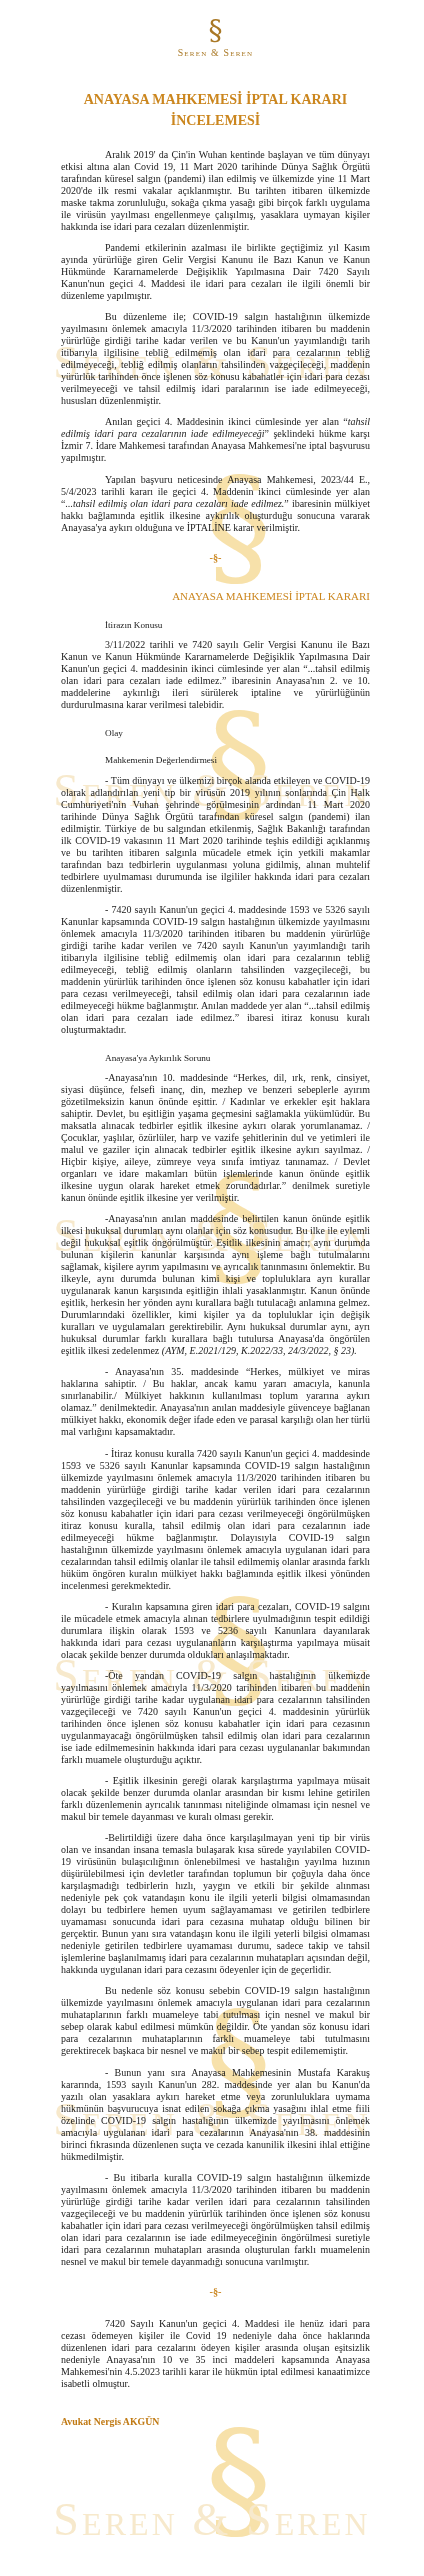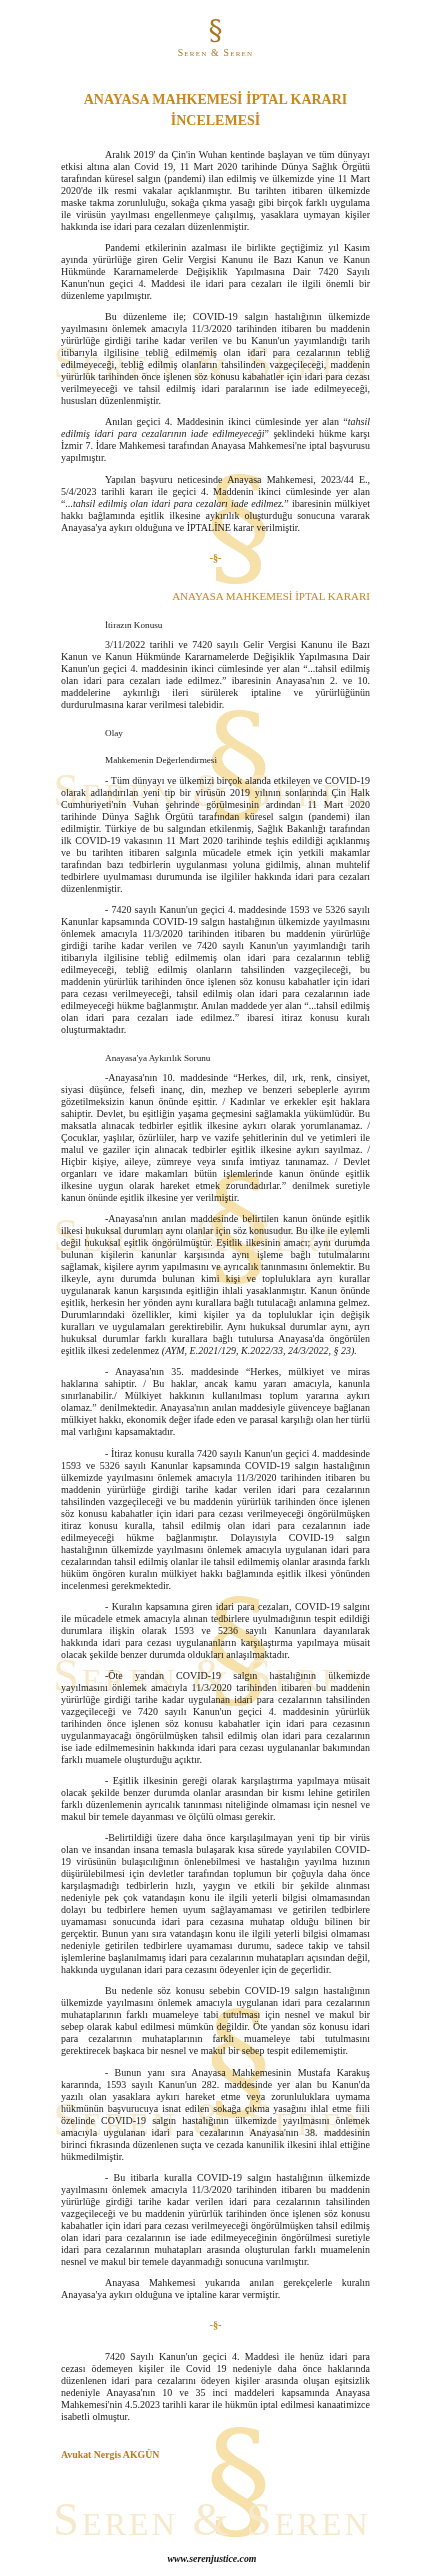--- a/index.html
+++ b/index.html
@@ -144,30 +144,28 @@
         <div class="subheading">Mahkemenin Değerlendirmesi</div>
         <p class="para"><span>- Tüm dünyayı ve ülkemizi birçok alanda etkileyen ve COVID-19 olarak adlandırılan yeni tip bir virüsün 2019 yılının sonlarında Çin Halk Cumhuriyeti'nin Vuhan şehrinde görülmesinin ardından 11 Mart 2020 tarihinde Dünya Sağlık Örgütü tarafından küresel salgın (pandemi) ilan edilmiştir. Türkiye de bu salgından etkilenmiş, Sağlık Bakanlığı tarafından ilk COVID-19 vakasının 11 Mart 2020 tarihinde teşhis edildiği açıklanmış ve bu tarihten itibaren salgınla mücadele etmek için yetkili makamlar tarafından bazı tedbirlerin uygulanması yoluna gidilmiş, alınan muhtelif tedbirlere uyulmaması durumunda ise ilgililer hakkında idari para cezaları düzenlenmiştir.</span></p>
         <p class="para"><span>- 7420 sayılı Kanun'un geçici 4. maddesinde 1593 ve 5326 sayılı Kanunlar kapsamında COVID-19 salgın hastalığının ülkemizde yayılmasını önlemek amacıyla 11/3/2020 tarihinden itibaren bu maddenin yürürlüğe girdiği tarihe kadar verilen ve 7420 sayılı Kanun'un yayımlandığı tarih itibarıyla ilgilisine tebliğ edilmemiş olan idari para cezalarının tebliğ edilmeyeceği, tebliğ edilmiş olanların tahsilinden vazgeçileceği, bu maddenin yürürlük tarihinden önce işlenen söz konusu kabahatler için idari para cezası verilmeyeceği, tahsil edilmiş olan idari para cezalarının iade edilmeyeceği hükme bağlanmıştır. Anılan maddede yer alan “...tahsil edilmiş olan idari para cezaları iade edilmez.” ibaresi itiraz konusu kuralı oluşturmaktadır.</span></p>
         <div class="subheading">Anayasa'ya Aykırılık Sorunu</div>
         <p class="para"><span>-Anayasa'nın 10. maddesinde “Herkes, dil, ırk, renk, cinsiyet, siyasi düşünce, felsefi inanç, din, mezhep ve benzeri sebeplerle ayırım gözetilmeksizin kanun önünde eşittir. / Kadınlar ve erkekler eşit haklara sahiptir. Devlet, bu eşitliğin yaşama geçmesini sağlamakla yükümlüdür. Bu maksatla alınacak tedbirler eşitlik ilkesine aykırı olarak yorumlanamaz. / Çocuklar, yaşlılar, özürlüler, harp ve vazife şehitlerinin dul ve yetimleri ile malul ve gaziler için alınacak tedbirler eşitlik ilkesine aykırı sayılmaz. / Hiçbir kişiye, aileye, zümreye veya sınıfa imtiyaz tanınamaz. / Devlet organları ve idare makamları bütün işlemlerinde kanun önünde eşitlik ilkesine uygun olarak hareket etmek zorundadırlar.” denilmek suretiyle kanun önünde eşitlik ilkesine yer verilmiştir.</span></p>
         <p class="para"><span>-Anayasa'nın anılan maddesinde belirtilen kanun önünde eşitlik ilkesi hukuksal durumları aynı olanlar için söz konusudur. Bu ilke ile eylemli değil hukuksal eşitlik öngörülmüştür. Eşitlik ilkesinin amacı; aynı durumda bulunan kişilerin kanunlar karşısında aynı işleme bağlı tutulmalarını sağlamak, kişilere ayrım yapılmasını ve ayrıcalık tanınmasını önlemektir. Bu ilkeyle, aynı durumda bulunan kimi kişi ve topluluklara ayrı kurallar uygulanarak kanun karşısında eşitliğin ihlali yasaklanmıştır. Kanun önünde eşitlik, herkesin her yönden aynı kurallara bağlı tutulacağı anlamına gelmez. Durumlarındaki özellikler, kimi kişiler ya da topluluklar için değişik kuralları ve uygulamaları gerektirebilir. Aynı hukuksal durumlar aynı, ayrı hukuksal durumlar farklı kurallara bağlı tutulursa Anayasa'da öngörülen eşitlik ilkesi zedelenmez </span><em>(AYM, E.2021/129, K.2022/33, 24/3/2022, § 23).</em></p>
         <p class="para"><span>- Anayasa'nın 35. maddesinde “Herkes, mülkiyet ve miras haklarına sahiptir. / Bu haklar, ancak kamu yararı amacıyla, kanunla sınırlanabilir./ Mülkiyet hakkının kullanılması toplum yararına aykırı olamaz.” denilmektedir. Anayasa'nın anılan maddesiyle güvenceye bağlanan mülkiyet hakkı, ekonomik değer ifade eden ve parasal karşılığı olan her türlü mal varlığını kapsamaktadır.</span></p>
         <p class="para"><span>- İtiraz konusu kuralla 7420 sayılı Kanun'un geçici 4. maddesinde 1593 ve 5326 sayılı Kanunlar kapsamında COVID-19 salgın hastalığının ülkemizde yayılmasını önlemek amacıyla 11/3/2020 tarihinden itibaren bu maddenin yürürlüğe girdiği tarihe kadar verilen idari para cezalarının tahsilinden vazgeçileceği ve bu maddenin yürürlük tarihinden önce işlenen söz konusu kabahatler için idari para cezası verilmeyeceği öngörülmüşken itiraz konusu kuralla, tahsil edilmiş olan idari para cezalarının iade edilmeyeceği hükme bağlanmıştır. Dolayısıyla COVID-19 salgın hastalığının ülkemizde yayılmasını önlemek amacıyla uygulanan idari para cezalarından tahsil edilmiş olanlar ile tahsil edilmemiş olanlar arasında farklı hüküm öngören kuralın mülkiyet hakkı bağlamında eşitlik ilkesi yönünden incelenmesi gerekmektedir.</span></p>
         <p class="para"><span>- Kuralın kapsamına giren idari para cezaları, COVID-19 salgını ile mücadele etmek amacıyla alınan tedbirlere uyulmadığının tespit edildiği durumlara ilişkin olarak 1593 ve 5236 sayılı Kanunlara dayanılarak hakkında idari para cezası uygulananların karşılaştırma yapılmaya müsait olacak şekilde benzer durumda oldukları anlaşılmaktadır.</span></p>
         <p class="para"><span>-Öte yandan COVID-19 salgın hastalığının ülkemizde yayılmasını önlemek amacıyla 11/3/2020 tarihinden itibaren bu maddenin yürürlüğe girdiği tarihe kadar uygulanan idari para cezalarının tahsilinden vazgeçileceği ve 7420 sayılı Kanun'un geçici 4. maddesinin yürürlük tarihinden önce işlenen söz konusu kabahatler için idari para cezasının uygulanmayacağı öngörülmüşken tahsil edilmiş olan idari para cezalarının ise iade edilmemesinin hakkında idari para cezası uygulananlar bakımından farklı muamele oluşturduğu açıktır.</span></p>
-        <p class="para"><span>- Eşitlik ilkesinin gereği olarak karşılaştırma yapılmaya müsait olacak şekilde benzer durumda olanlar arasından bir kısmı lehine getirilen farklı düzenlemenin ayrıcalık tanınması niteliğinde olmaması için nesnel ve makul bir temele dayanması ve ölçülü olması gerekir.</span></p>
+        <p class="para"><span>- Eşitlik ilkesinin gereği olarak karşılaştırma yapılmaya müsait olacak şekilde benzer durumda olanlar arasından bir kısmı lehine getirilen farklı düzenlemenin ayrıcalık tanınması niteliğinde olmaması için nesnel ve makul bir temele dayanması ve kuralı olması gerekir.</span></p>
         <p class="para"><span>-Belirtildiği üzere daha önce karşılaşılmayan yeni tip bir virüs olan ve insandan insana temasla bulaşarak kısa sürede yayılabilen COVID-19 virüsünün bulaşıcılığının önlenebilmesi ve hastalığın yayılma hızının düşürülebilmesi için devletler tarafından toplumun bir çoğuyla daha önce karşılaşmadığı tedbirlerin hızlı, yaygın ve etkili bir şekilde alınması nedeniyle pek çok vatandaşın konu ile ilgili yeterli bilgisi olmamasından dolayı bu tedbirlere hemen uyum sağlayamaması ve getirilen tedbirlere uyamaması sonucunda idari para cezasına muhatap olduğu bilinen bir gerçektir. Bunun yanı sıra vatandaşın konu ile ilgili yeterli bilgisi olmaması nedeniyle getirilen tedbirlere uyamaması durumu, sadece takip ve tahsil işlemlerine başlanılmamış idari para cezalarının muhatapları açısından değil, hakkında uygulanan idari para cezasını ödeyenler için de geçerlidir.</span></p>
         <p class="para"><span>Bu nedenle söz konusu sebebin COVID-19 salgın hastalığının ülkemizde yayılmasını önlemek amacıyla uygulanan idari para cezalarının muhataplarının farklı muameleye tabi tutulması için nesnel ve makul bir sebep olarak kabul edilmesi mümkün değildir. Öte yandan söz konusu idari para cezalarının muhataplarının farklı muameleye tabi tutulmasını gerektirecek başkaca bir nesnel ve makul bir sebep tespit edilememiştir.</span></p>
         <p class="para"><span>- Bunun yanı sıra Anayasa Mahkemesinin Mustafa Karakuş kararında, 1593 sayılı Kanun'un 282. maddesinde yer alan bu Kanun'da yazılı olan yasaklara aykırı hareket etme veya zorunluluklara uymama hükmünün başvurucuya isnat edilen sokağa çıkma yasağını ihlal etme fiili özelinde COVID-19 salgın hastalığının ülkemizde yayılmasını önlemek amacıyla uygulanan idari para cezalarının Anayasa'nın 38. maddesinin birinci fıkrasında düzenlenen suçta ve cezada kanunilik ilkesini ihlal ettiğine hükmedilmiştir.</span></p>
         <p class="para"><span>- Bu itibarla kuralla COVID-19 salgın hastalığının ülkemizde yayılmasını önlemek amacıyla 11/3/2020 tarihinden itibaren bu maddenin yürürlüğe girdiği tarihe kadar verilen idari para cezalarının tahsilinden vazgeçileceği ve bu maddenin yürürlük tarihinden önce işlenen söz konusu kabahatler için idari para cezası verilmeyeceği öngörülmüşken tahsil edilmiş olan idari para cezalarının ise iade edilmeyeceğinin öngörülmesi suretiyle idari para cezalarının muhatapları arasında oluşturulan farklı muamelenin nesnel ve makul bir temele dayanmadığı sonucuna varılmıştır.</span></p>
-        <p class="para"><span>Anayasa Mahkemesi yukarıda anılan gerekçelerle kuralın Anayasa'ya aykırı olduğuna ve iptaline karar vermiştir.</span></p>
         <div class="divider">-§-</div>
         <p class="para"><span>7420 Sayılı Kanun'un geçici 4. Maddesi ile henüz idari para cezası ödemeyen kişiler ile Covid 19 nedeniyle daha önce haklarında düzenlenen idari para cezalarını ödeyen kişiler arasında oluşan eşitsizlik nedeniyle Anayasa'nın 10 ve 35 inci maddeleri kapsamında Anayasa Mahkemesi'nin 4.5.2023 tarihli karar ile hükmün iptal edilmesi kanaatimizce isabetli olmuştur.</span></p>
       </div>
 
     <div class="signature">Avukat Nergis AKGÜN</div>
 
   </div>
 
-  <div class="footer">www.serenjustice.com</div>
 
 </div>
 
 
 </body></html>

